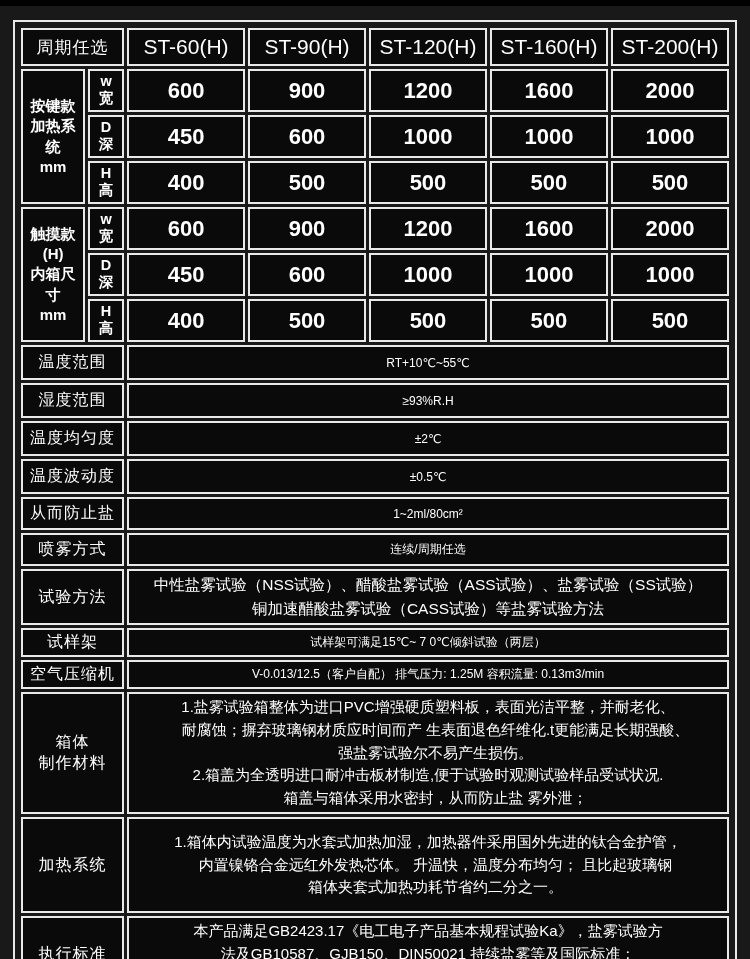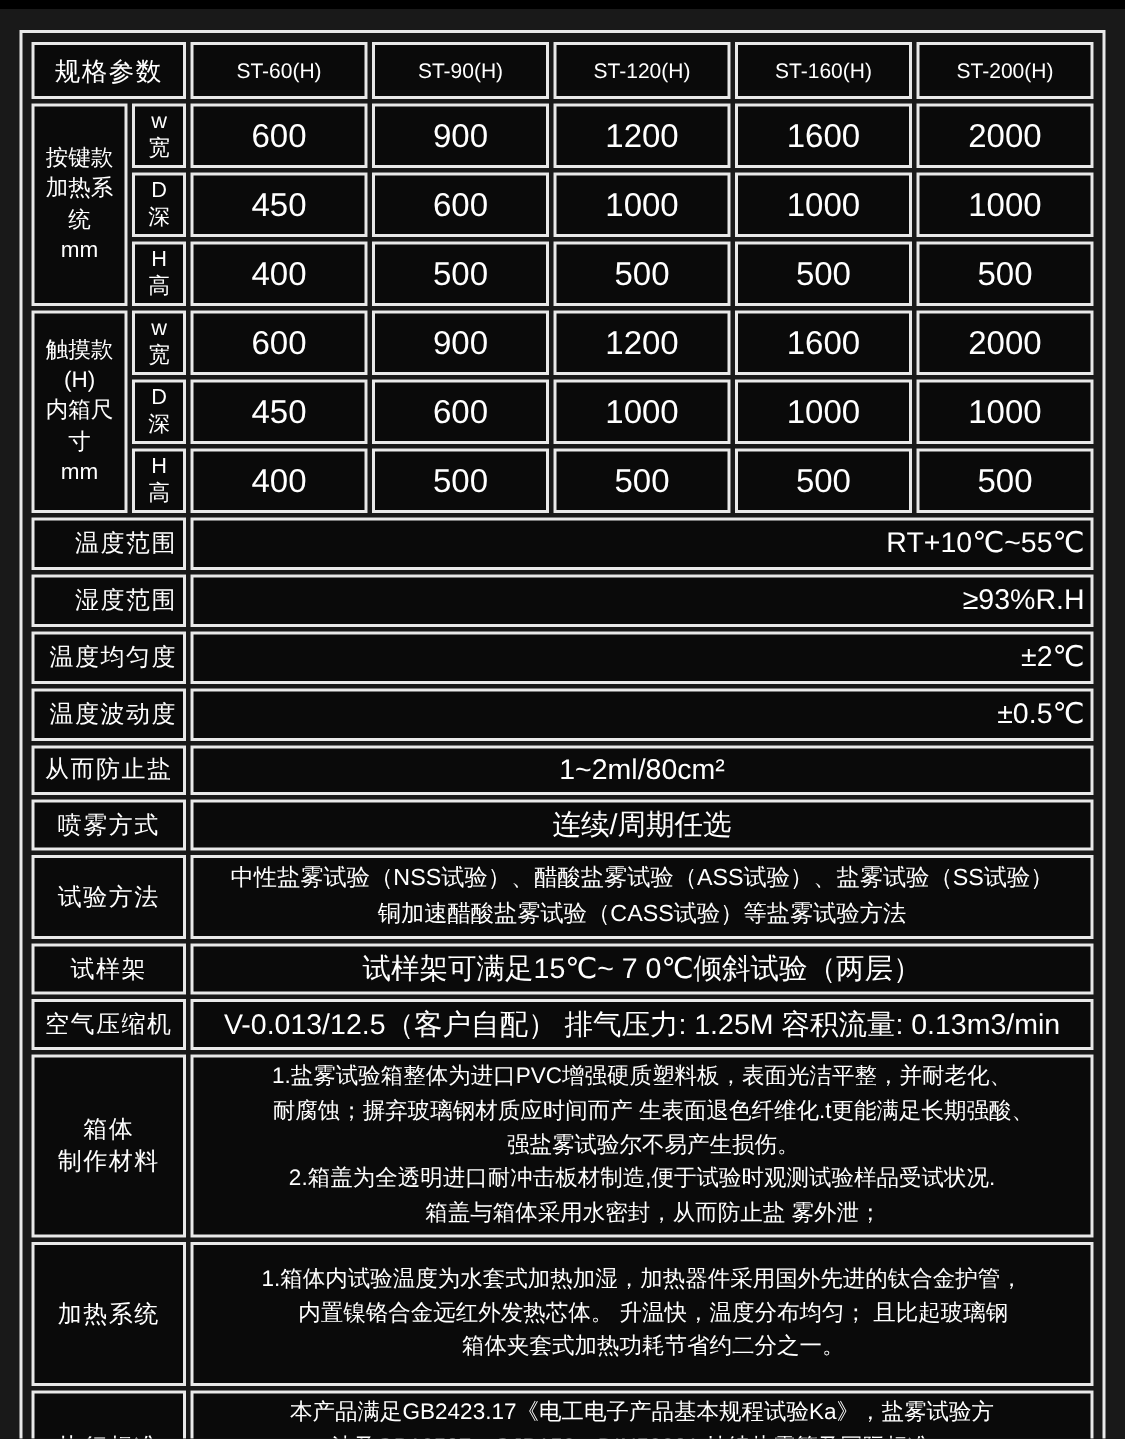--- a/index.html
+++ b/index.html
@@ -28,36 +28,36 @@
     background:#0a0a0a;
     text-align:center;
     vertical-align:middle;
     box-sizing:border-box;
     padding:2px 4px;
     overflow:hidden;
   }
   .pre{white-space:pre-line;}
   
   tr.h-hdr  td{height:38px;}
-  tr.h-dim  td{height:30px;}
-  tr.h-s35  td{height:35px;text-align:right;}
+  tr.h-dim  td{height:30px;font-weight:bold;}
+  tr.h-s35  td{height:35px;}
   tr.h-s33  td{height:33px;}
   tr.h-mth  td{height:56px;}
   tr.h-s34  td{height:16px;}
   tr.h-box  td{height:112px;}
   tr.h-heat td{height:96px;}
   tr.h-exec td{height:74px;}
   
   .hdrcell{font-size:17px;font-weight:400;letter-spacing:1px;}
-  .model{font-size:14px;}
+  .model{font-size:21px;}
   .glabel{font-size:15px;line-height:1.35;padding:2px 1px;}
   .dlabel{font-size:14.5px;padding:2px 0;}
   .num{font-size:22px;}
   .lbl{font-size:16px;letter-spacing:1px;}
-  .val{font-size:19px;}
+  .val{font-size:12px;}
   .val-method{font-size:15.5px;line-height:1.55;}
   .val-left{
     text-align:left;
     font-size:15px;
     line-height:1.52;
     padding:6px 8px 6px 10px;
   }
 </style>
 </head>
 <body style="background: rgb(25, 25, 25);">
@@ -71,21 +71,21 @@
         <col style="width:5.2%">
       <col style="width:17.1%">
         <col style="width:17.1%">
         <col style="width:17.1%">
         <col style="width:17.1%">
         <col style="width:17.1%">
     </colgroup>
 
     <tbody>
         <tr class="h-hdr">
-      <td colspan="2" class="hdrcell">规格参数</td>
+      <td colspan="2" class="hdrcell">周期任选</td>
       <td class="model">ST-60(H)</td>
       <td class="model">ST-90(H)</td>
       <td class="model">ST-120(H)</td>
       <td class="model">ST-160(H)</td>
       <td class="model">ST-200(H)</td>
     </tr>
 
     <tr class="h-dim">
       <td rowspan="3" class="glabel pre">按键款
 加热系统

